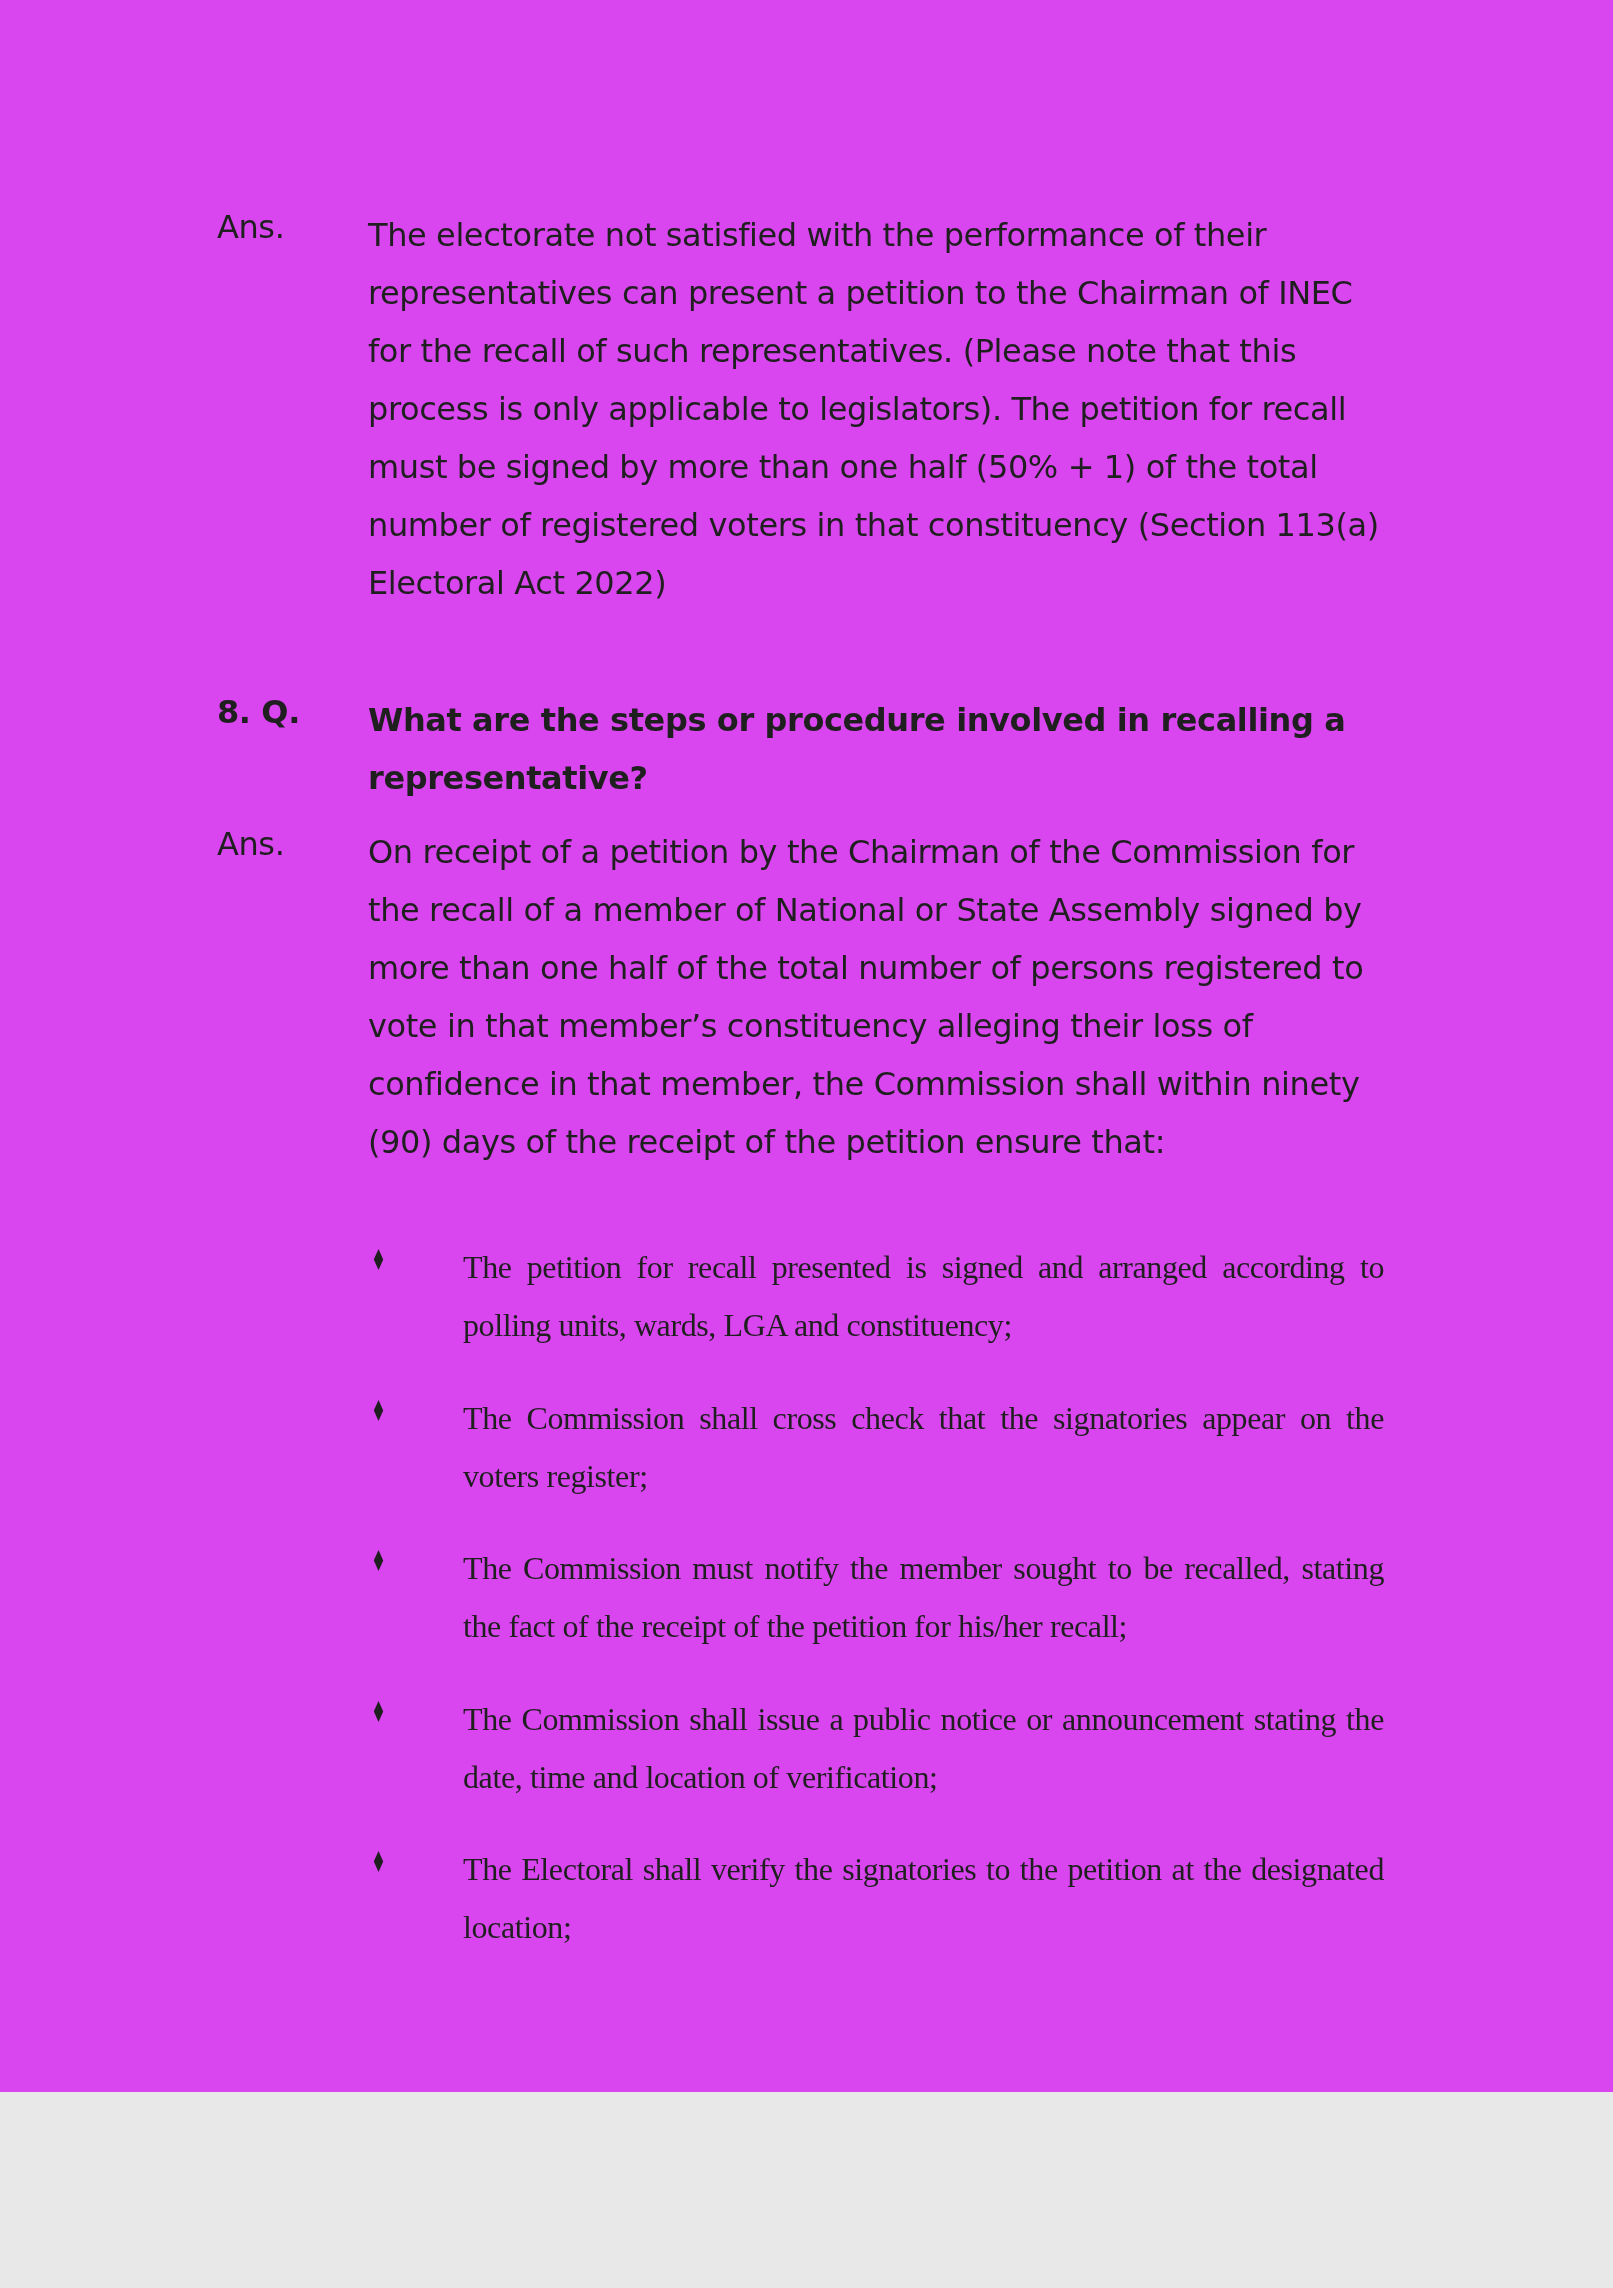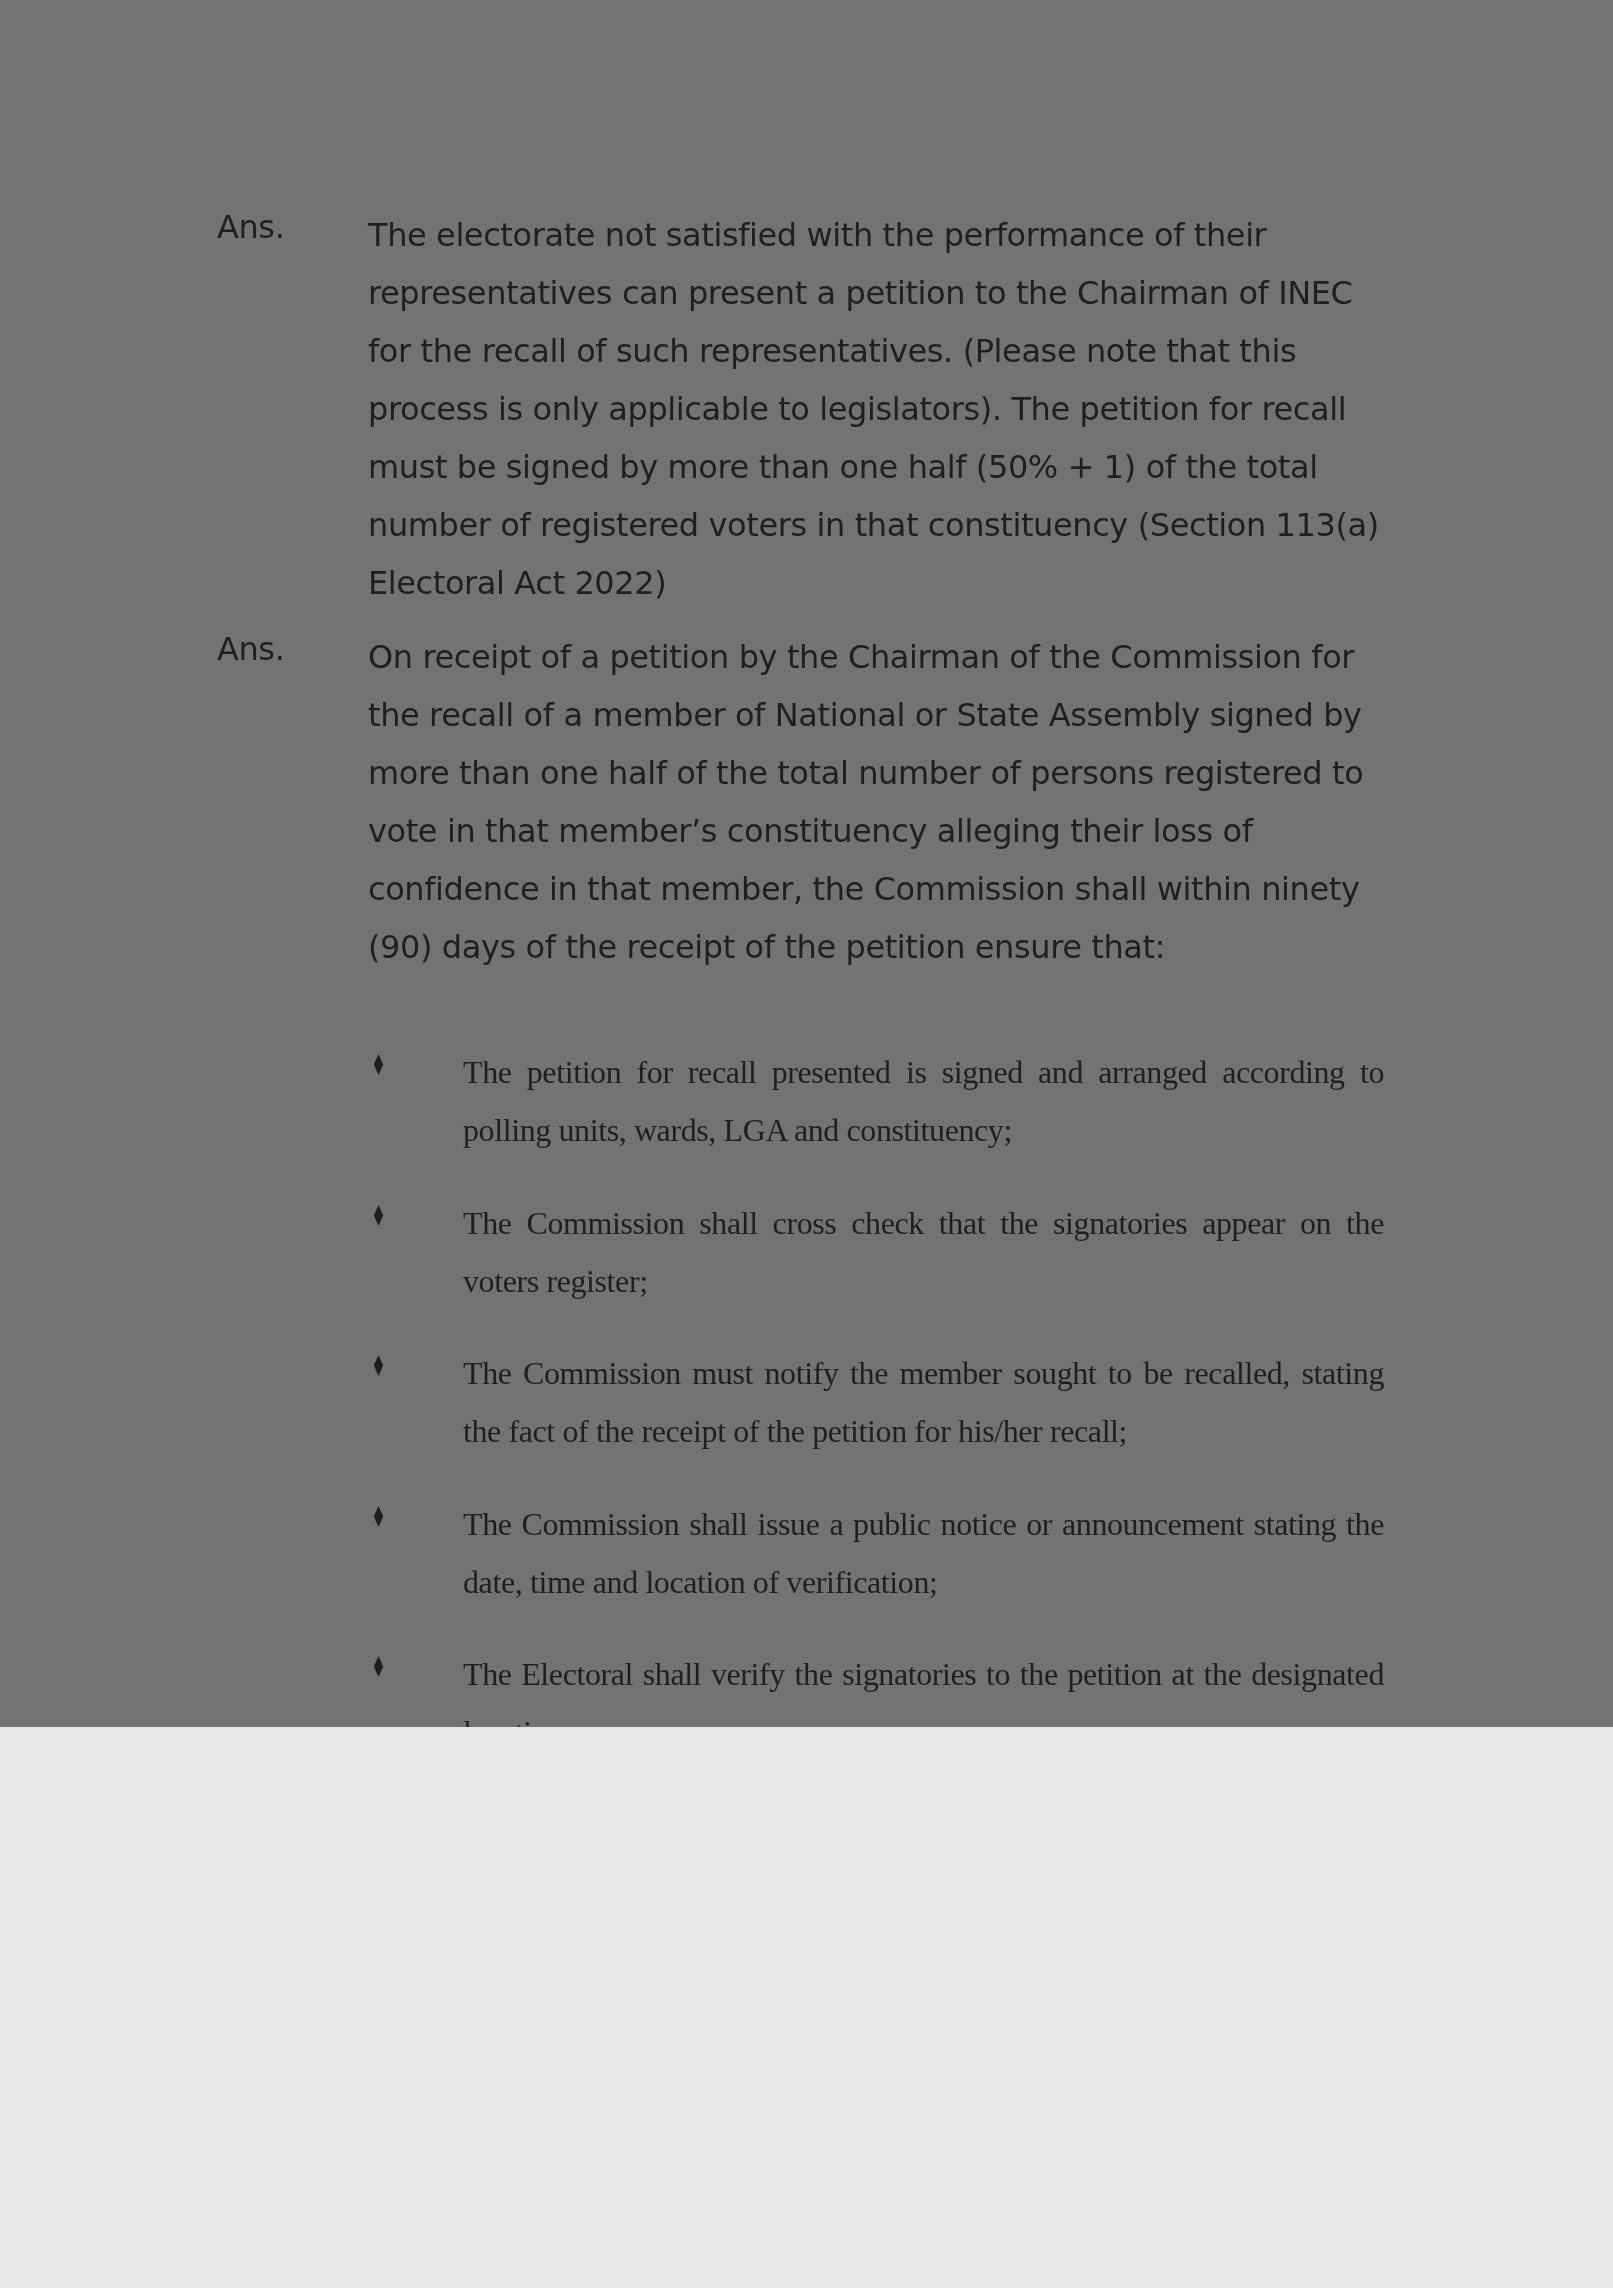--- a/index.html
+++ b/index.html
@@ -1,21 +1,21 @@
 <!DOCTYPE html>
 <html style="font-size:14.8px"><head>
 <meta charset="utf-8">
 <title>Document</title>
 <style>
   html, body { margin: 0; padding: 0; background: #e8e8e8; }
   .page {
     position: relative;
     width: 1613px;
-    height: 1727px;
-    background: #737373;
+    height: 2092px;
+    background: #d946ef;
     font-family: "DejaVu Sans", "Liberation Sans", sans-serif;
     color: #1f1f1f;
     overflow: hidden;
   }
   .content {
     position: absolute;
     left: 217px;
     top: 198px;
     width: 1175px;
     font-size: 32px;
@@ -92,20 +92,24 @@
 
 <div class="page">
 
   <main class="content">
 
     <section class="qa-row">
       <div class="qa-label">Ans.</div>
       <p class="qa-body">The electorate not satisfied with the performance of their representatives can present a petition to the Chairman of INEC for the recall of such representatives. (Please note that this process is only applicable to legislators). The petition for recall must be signed by more than one half (50% + 1) of the total number of registered voters in that constituency (Section 113(a) Electoral Act 2022)</p>
     </section>
 
+    <section class="qa-row question-row">
+      <div class="qa-label bold">8. Q.</div>
+      <p class="qa-body bold">What are the steps or procedure involved in recalling a representative?</p>
+    </section>
 
     <section class="qa-row answer8-row">
       <div class="qa-label">Ans.</div>
       <p class="qa-body">On receipt of a petition by the Chairman of the Commission for the recall of a member of National or State Assembly signed by more than one half of the total number of persons registered to vote in that member’s constituency alleging their loss of confidence in that member, the Commission shall within ninety (90) days of the receipt of the petition ensure that:</p>
     </section>
 
     <section class="qa-row bullets-row">
       <div class="qa-label"></div>
       <div class="qa-body">
 

